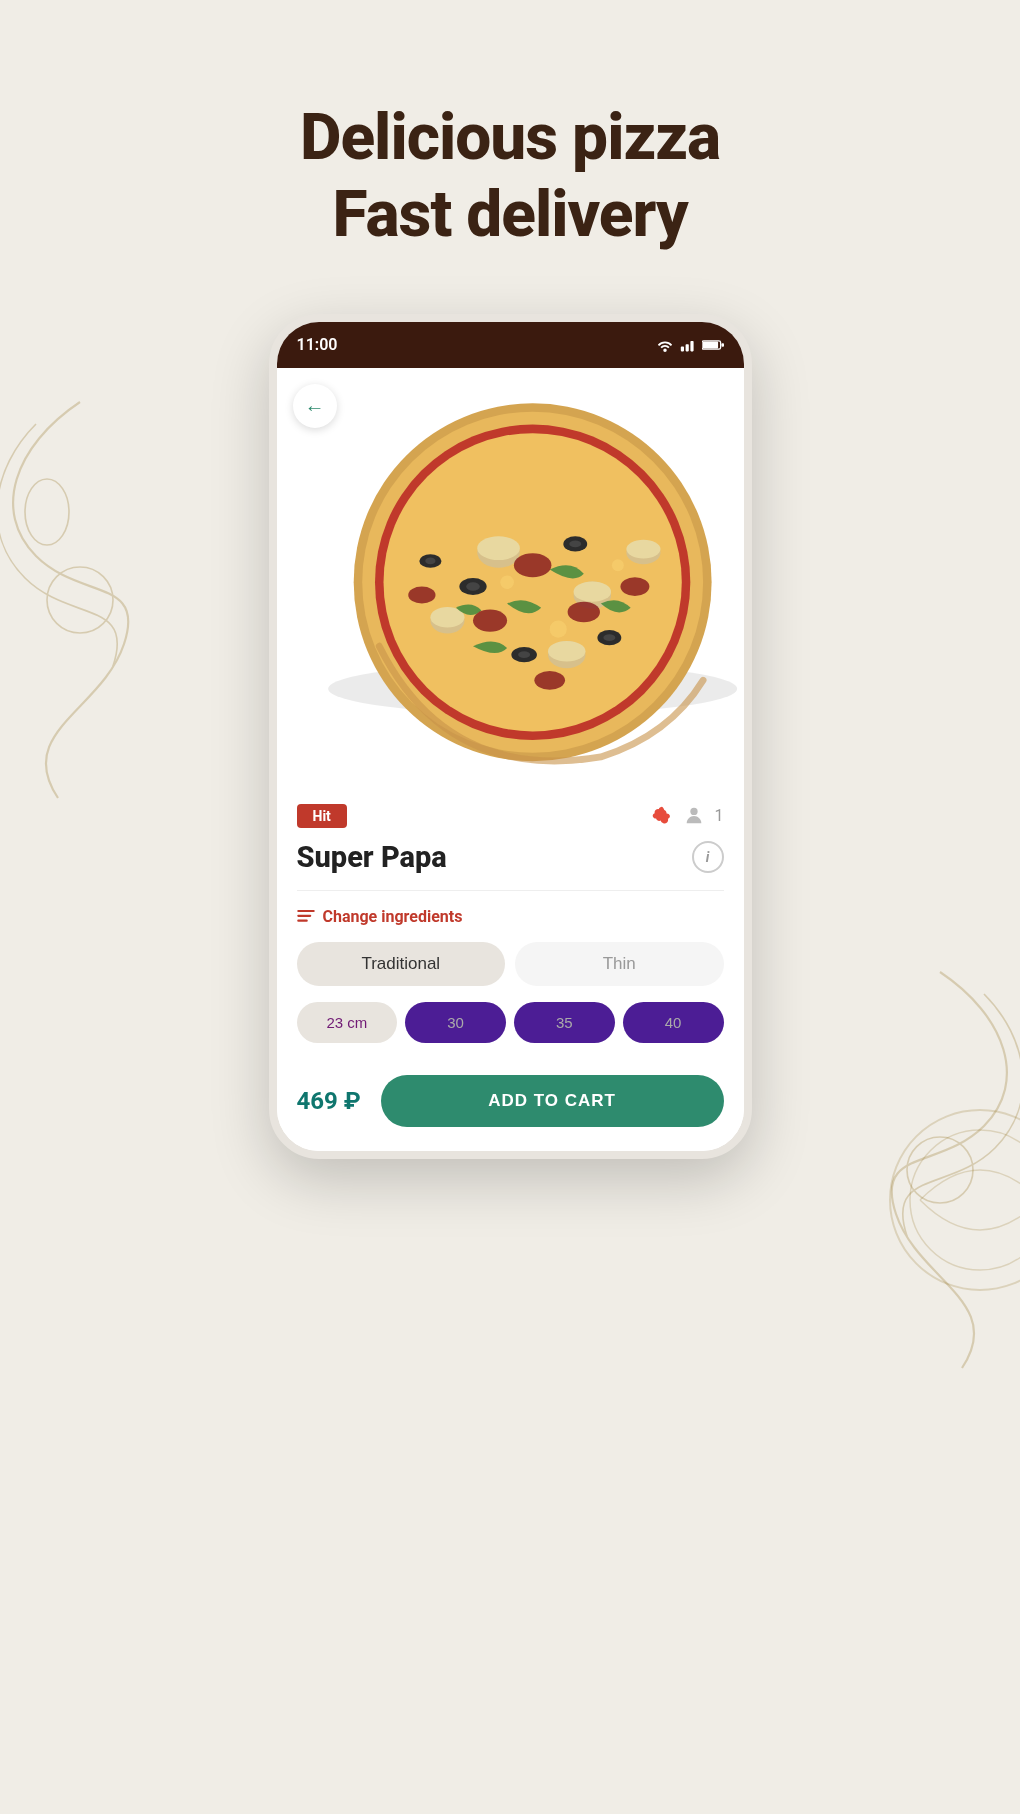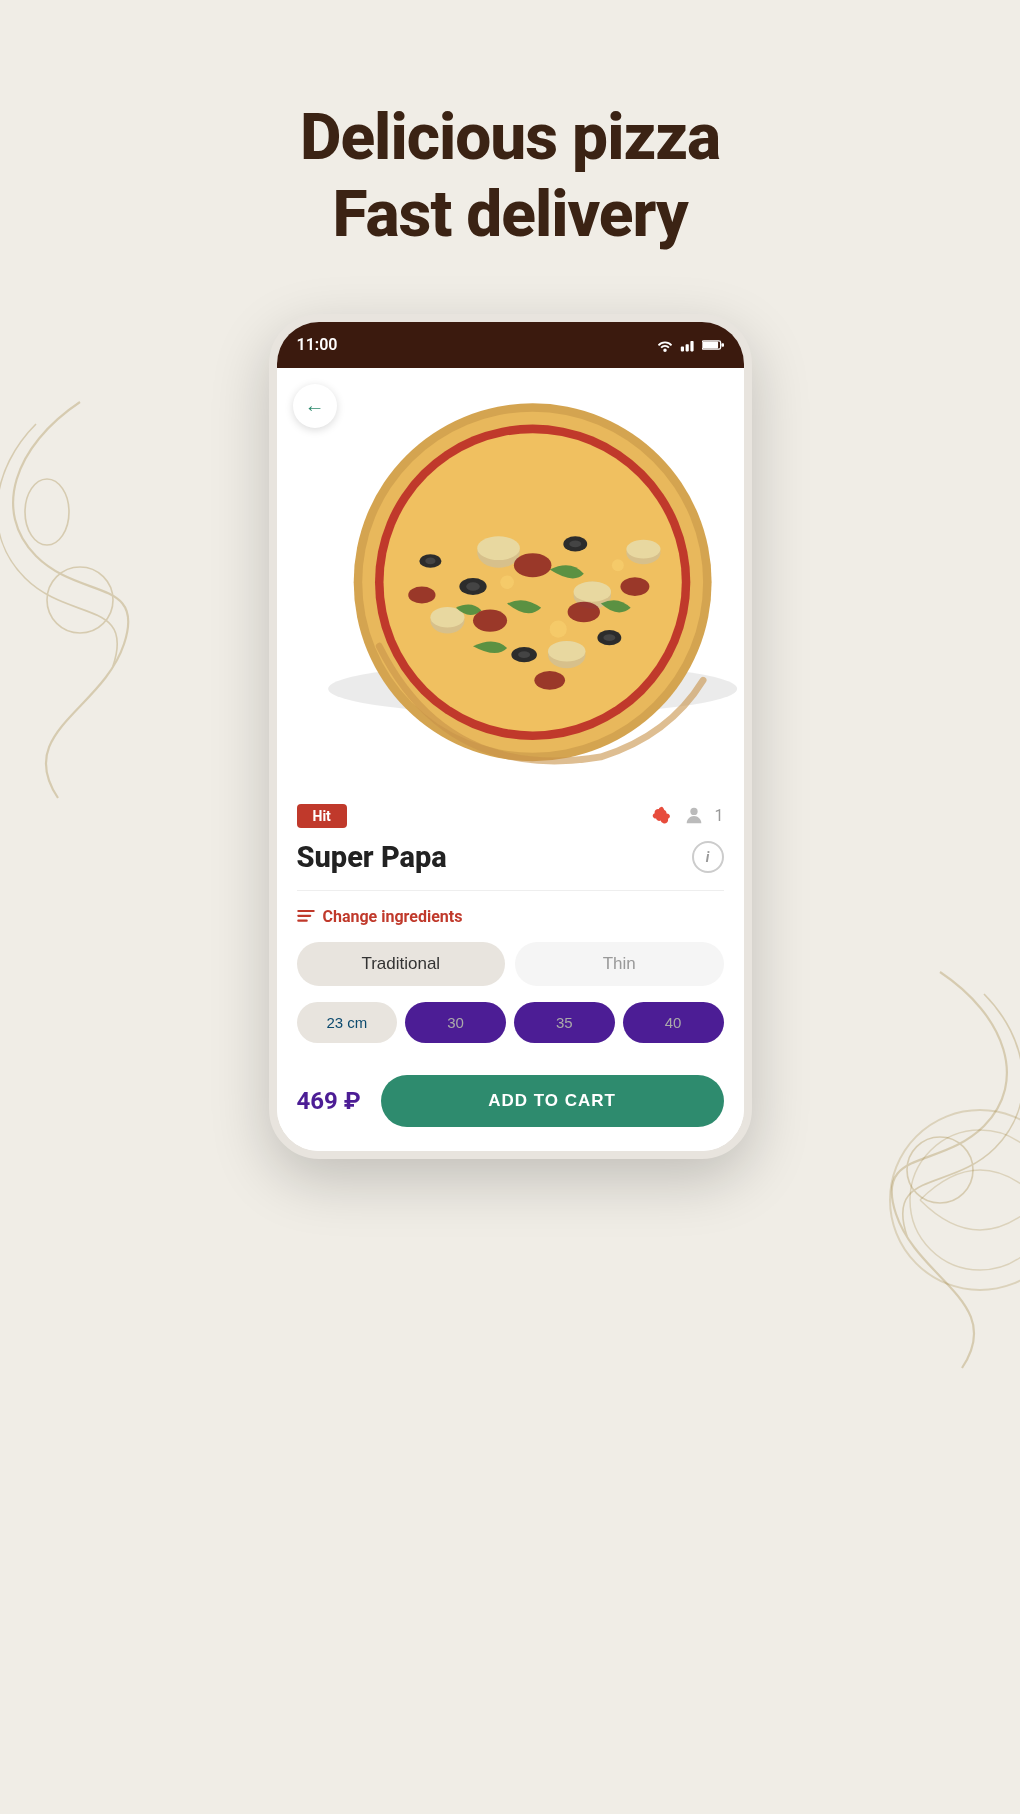--- a/index.html
+++ b/index.html
@@ -215,38 +215,38 @@
       padding: 12px 8px;
       border-radius: 24px;
       border: none;
       font-size: 15px;
       font-weight: 500;
       cursor: pointer;
       text-align: center;
     }
     .size-option.active {
       background: #e8e4de;
-      color: #0c4a6e;
+      color: #701a75;
     }
     .size-option.inactive {
       background: #4c1d95;
       color: #aaa;
     }
 
     
     .bottom-bar {
       display: flex;
       align-items: center;
       justify-content: space-between;
       padding: 12px 0 0;
     }
     .price-text {
       font-size: 24px;
       font-weight: 700;
-      color: #4c1d95;
+      color: #0f766e;
     }
     .add-to-cart-btn {
       background: #2e8b6e;
       color: white;
       font-size: 17px;
       font-weight: 700;
       letter-spacing: 1px;
       padding: 16px 40px;
       border-radius: 32px;
       border: none;

